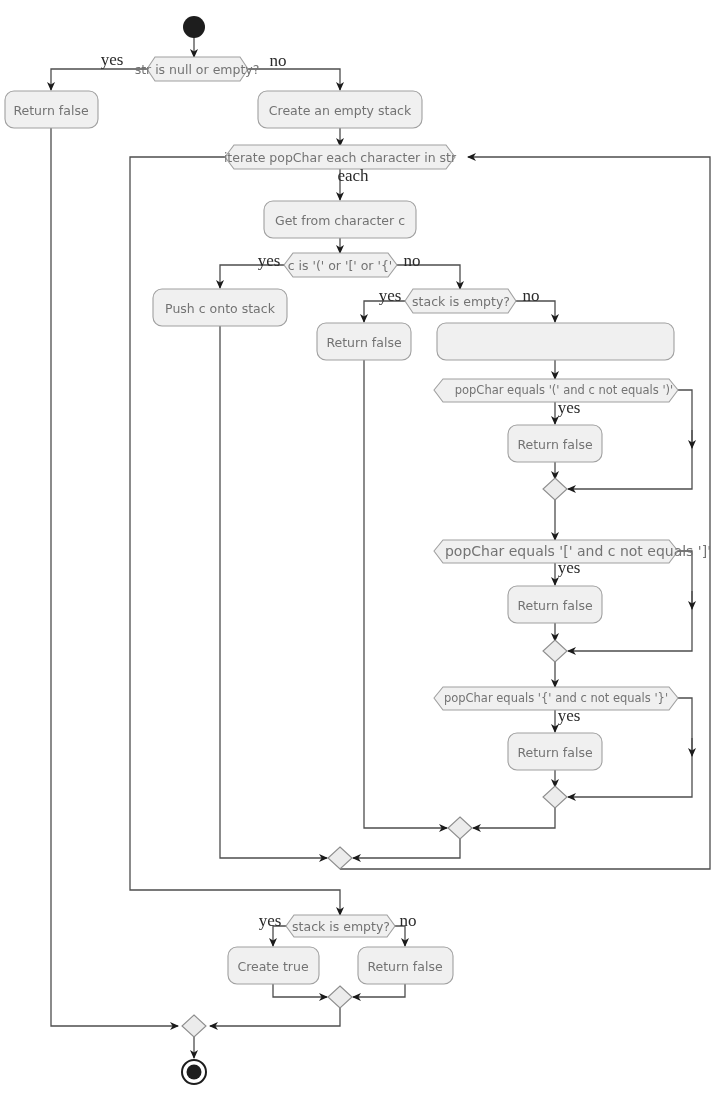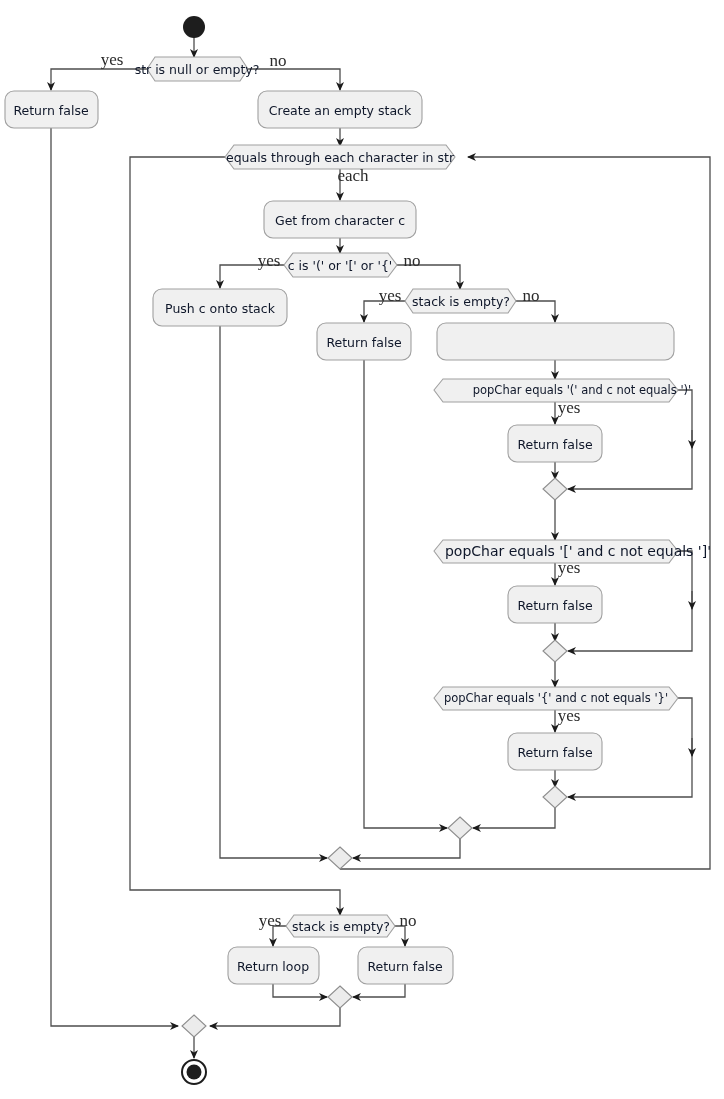--- a/index.html
+++ b/index.html
@@ -1,19 +1,19 @@
 <!DOCTYPE html>
 <html><head>
 <meta charset="utf-8">
 <style>
   html,body{margin:0;padding:0;background:#ffffff;}
   body{font-family:"DejaVu Sans","Liberation Sans",sans-serif;}
   #canvas{position:relative;width:724px;height:1099px;background:#ffffff;overflow:hidden;}
   #canvas svg{position:absolute;left:0;top:0;width:724px;height:1099px;}
-  .node-text{position:absolute;white-space:nowrap;font-size:12.5px;color:#0f172a;
+  .node-text{position:absolute;white-space:nowrap;font-size:12.5px;color:#737373;
              transform:translate(-50%,-50%);pointer-events:none;}
   .edge-lbl{position:absolute;font-size:17px;color:#2a2a2a;white-space:nowrap;transform:translate(-50%,-50%);font-family:Liberation Serif, serif;}
 </style>
 </head>
 <body>
 
 <div id="canvas">
 
   <svg viewBox="0 0 724 1099" xmlns="http://www.w3.org/2000/svg">
     <defs>
@@ -146,34 +146,34 @@
       <polygon points="194,1015 206,1026 194,1037 182,1026" fill="#ececec" stroke="#8d8d8d" stroke-width="1.1"></polygon>
 
       <circle cx="194" cy="1072" r="12" fill="#ffffff" stroke="#1d1d1d" stroke-width="2"></circle>
       <circle cx="194" cy="1072" r="7.5" fill="#1d1d1d"></circle>
     </g>
   </svg>
 
   <div class="node-text" style="left:197px;top:69px;">str is null or empty?</div>
   <div class="node-text" style="left:51px;top:110px;">Return false</div>
   <div class="node-text" style="left:340px;top:110px;">Create an empty stack</div>
-  <div class="node-text" style="left:340px;top:157px;">equals through each character in str</div>
+  <div class="node-text" style="left:340px;top:157px;">iterate popChar each character in str</div>
   <div class="node-text" style="left:340px;top:220px;">Get from character c</div>
   <div class="node-text" style="left:340px;top:265px;">c is '(' or '[' or '{'</div>
   <div class="node-text" style="left:220px;top:308px;">Push c onto stack</div>
   <div class="node-text" style="left:461px;top:301px;">stack is empty?</div>
   <div class="node-text" style="left:364px;top:342px;">Return false</div>
-  <div class="node-text" style="left:582px;top:390px;font-size:11.5px;">popChar equals '(' and c not equals ')'</div>
+  <div class="node-text" style="left:564px;top:390px;font-size:11.5px;">popChar equals '(' and c not equals ')'</div>
   <div class="node-text" style="left:555px;top:444px;">Return false</div>
   <div class="node-text" style="left:556px;top:551px;font-size:14px;padding-left:44px;">popChar equals '[' and c not equals ']'</div>
   <div class="node-text" style="left:555px;top:605px;">Return false</div>
   <div class="node-text" style="left:556px;top:698px;font-size:11.5px;">popChar equals '{' and c not equals '}'</div>
   <div class="node-text" style="left:555px;top:752px;">Return false</div>
   <div class="node-text" style="left:341px;top:926px;">stack is empty?</div>
-  <div class="node-text" style="left:273px;top:966px;">Return loop</div>
+  <div class="node-text" style="left:273px;top:966px;">Create true</div>
   <div class="node-text" style="left:405px;top:966px;">Return false</div>
 
   <div class="edge-lbl" style="left:112px;top:60px;">yes</div>
   <div class="edge-lbl" style="left:278px;top:61px;">no</div>
   <div class="edge-lbl" style="left:353px;top:176px;">each</div>
   <div class="edge-lbl" style="left:269px;top:261px;">yes</div>
   <div class="edge-lbl" style="left:412px;top:261px;">no</div>
   <div class="edge-lbl" style="left:390px;top:296px;">yes</div>
   <div class="edge-lbl" style="left:531px;top:296px;">no</div>
   <div class="edge-lbl" style="left:569px;top:408px;">yes</div>

